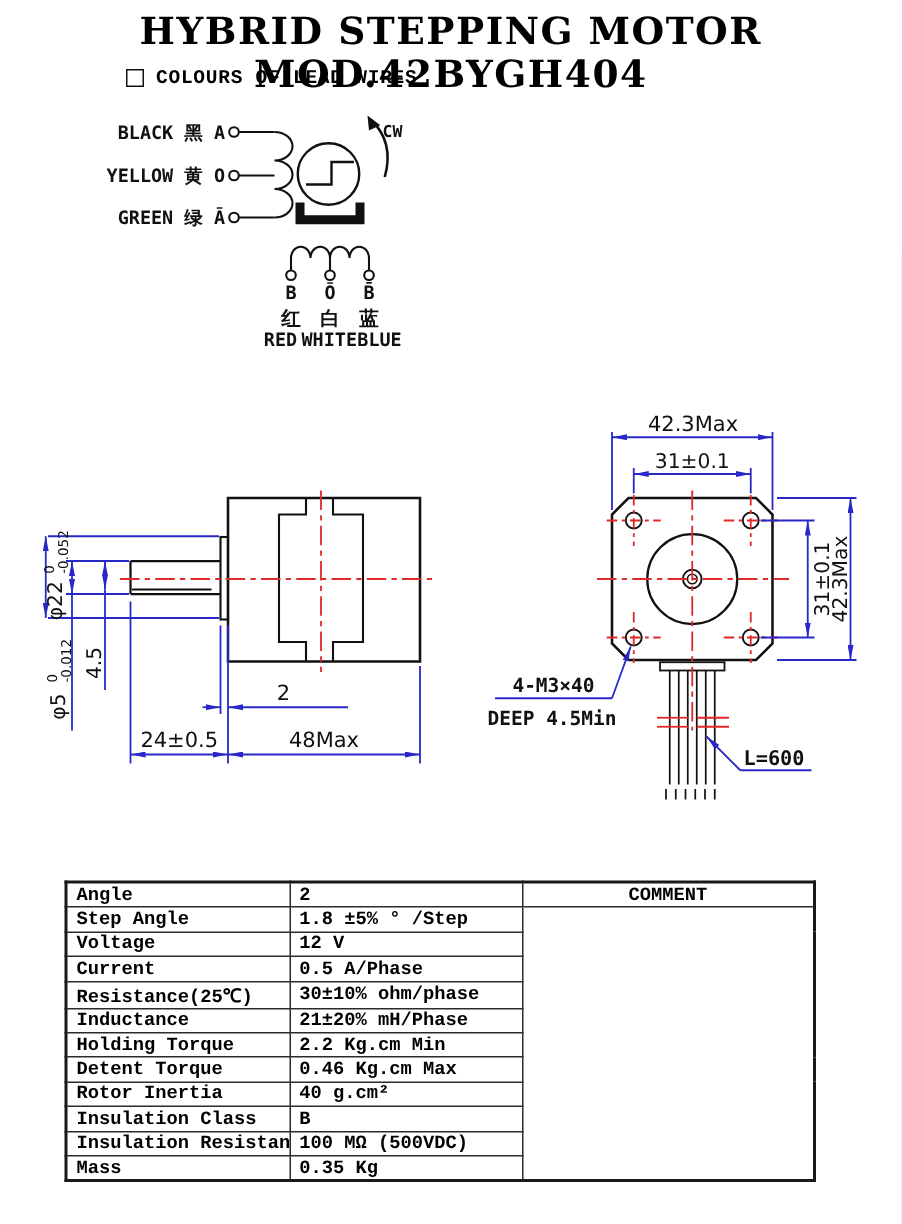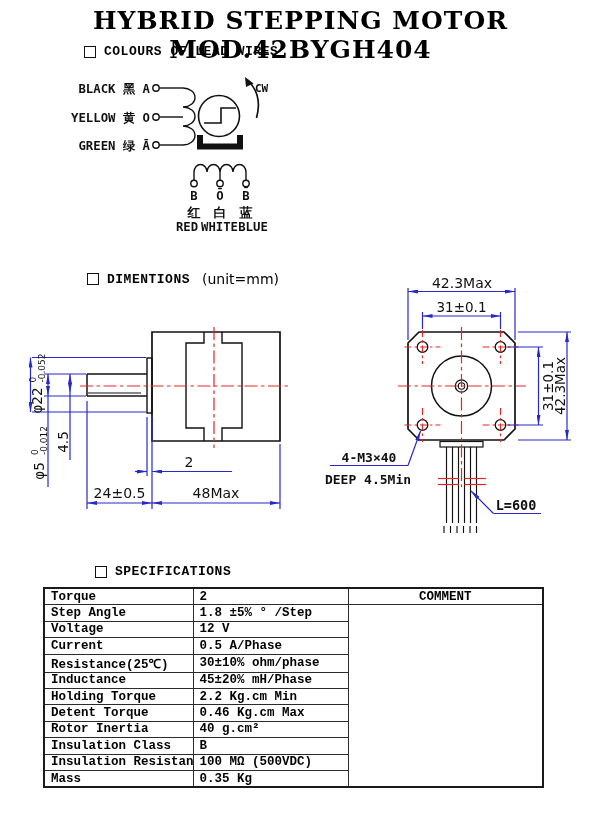--- a/index.html
+++ b/index.html
@@ -33,30 +33,21 @@
 
 <div class="page">
 
   <div class="title">HYBRID STEPPING MOTOR MOD.42BYGH404</div>
 
   <div class="sec sec1">
     <span class="cb"></span>
     <span>COLOURS OF LEAD WIRES</span>
   </div>
 
-  <div class="sec sec2">
-    <span class="cb"></span>
-    <span>DIMENTIONS</span>
-    <span class="unit">(unit=mm)</span>
-  </div>
-
-  <div class="sec sec3">
-    <span class="cb"></span>
-    <span>SPECIFICATIONS</span>
-  </div>
+
 
   <svg class="drawings" width="601" height="816" viewBox="0 0 601 816">
     <defs>
       <marker id="arrB" viewBox="0 0 10 4" refX="10" refY="2" markerWidth="10" markerHeight="4" orient="auto-start-reverse" markerUnits="userSpaceOnUse">
         <path d="M0,0L10,2L0,4Z" fill="#2828c8"></path>
       </marker>
     </defs>
 
     <g stroke="#111" fill="none" stroke-width="1.4">
       <circle cx="156" cy="88" r="3.2"></circle>
@@ -226,21 +217,21 @@
   </svg>
 
   <table class="spec-table">
     <colgroup>
         <col class="c1">
         <col class="c2">
         <col class="c3">
       </colgroup>
     <tbody>
         <tr>
-      <td>Torque</td>
+      <td>Angle</td>
       <td>2</td>
       <td class="comment">COMMENT</td>
     </tr>
     <tr>
       <td>Step Angle</td>
       <td>1.8 ±5% ° /Step</td>
       <td rowspan="11"></td>
     </tr>
     <tr>
       <td>Voltage</td>
@@ -249,21 +240,21 @@
     <tr>
       <td>Current</td>
       <td>0.5 A/Phase</td>
     </tr>
     <tr>
       <td>Resistance(25℃)</td>
       <td>30±10% ohm/phase</td>
     </tr>
     <tr>
       <td>Inductance</td>
-      <td>45±20% mH/Phase</td>
+      <td>21±20% mH/Phase</td>
     </tr>
     <tr>
       <td>Holding Torque</td>
       <td>2.2 Kg.cm Min</td>
     </tr>
     <tr>
       <td>Detent Torque</td>
       <td>0.46 Kg.cm Max</td>
     </tr>
     <tr>

